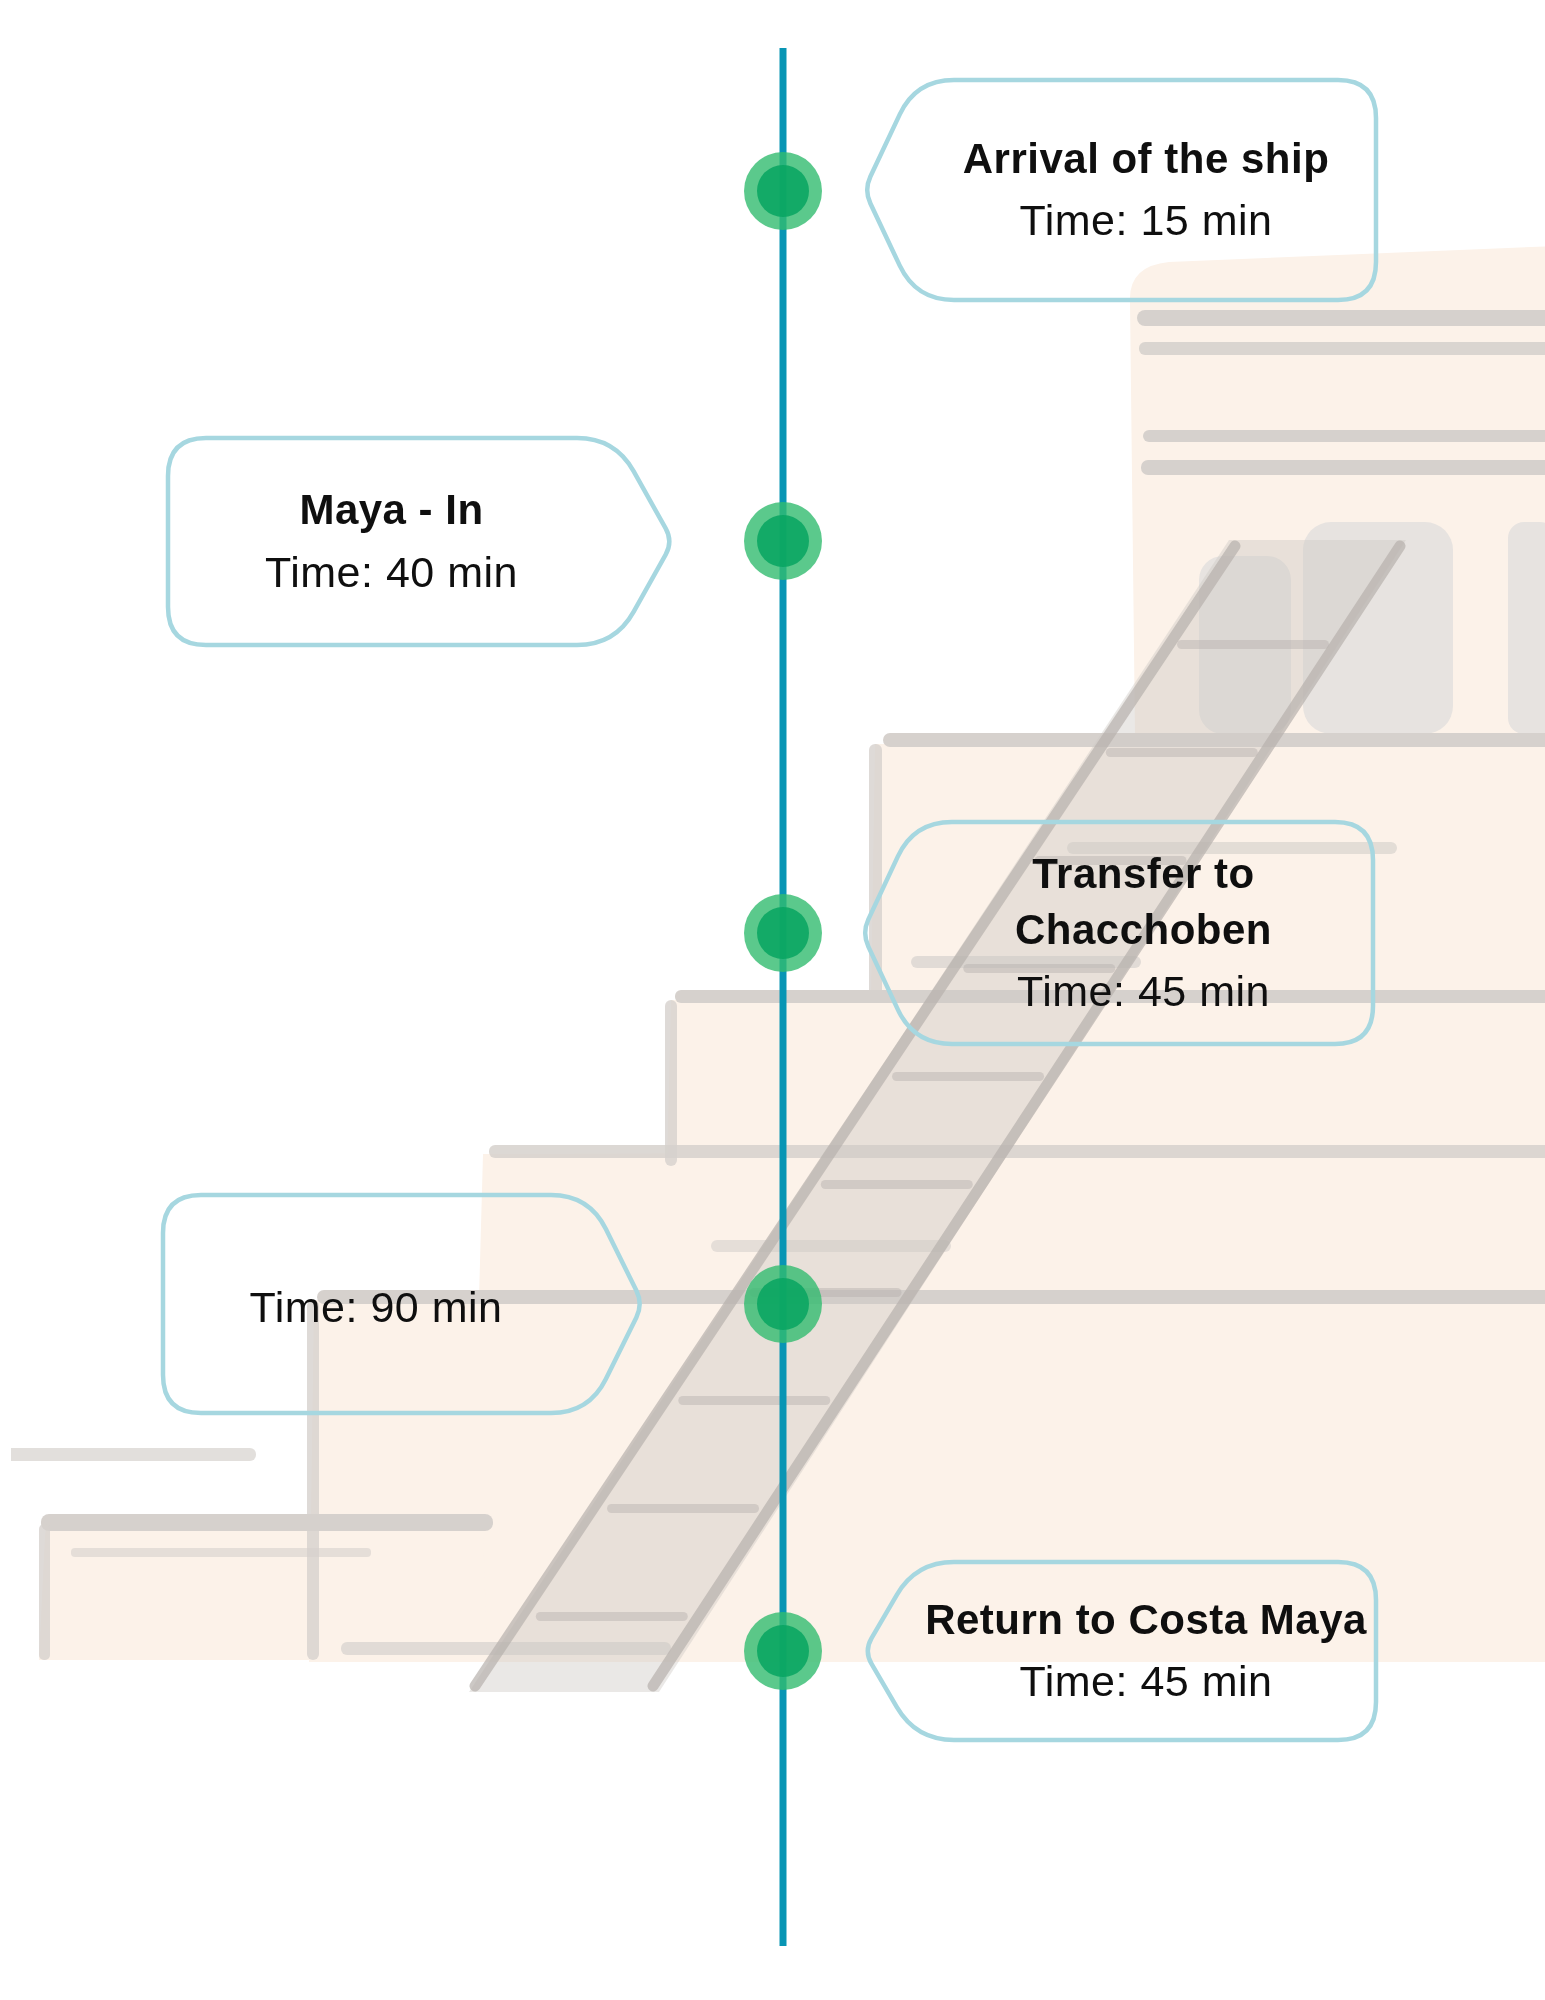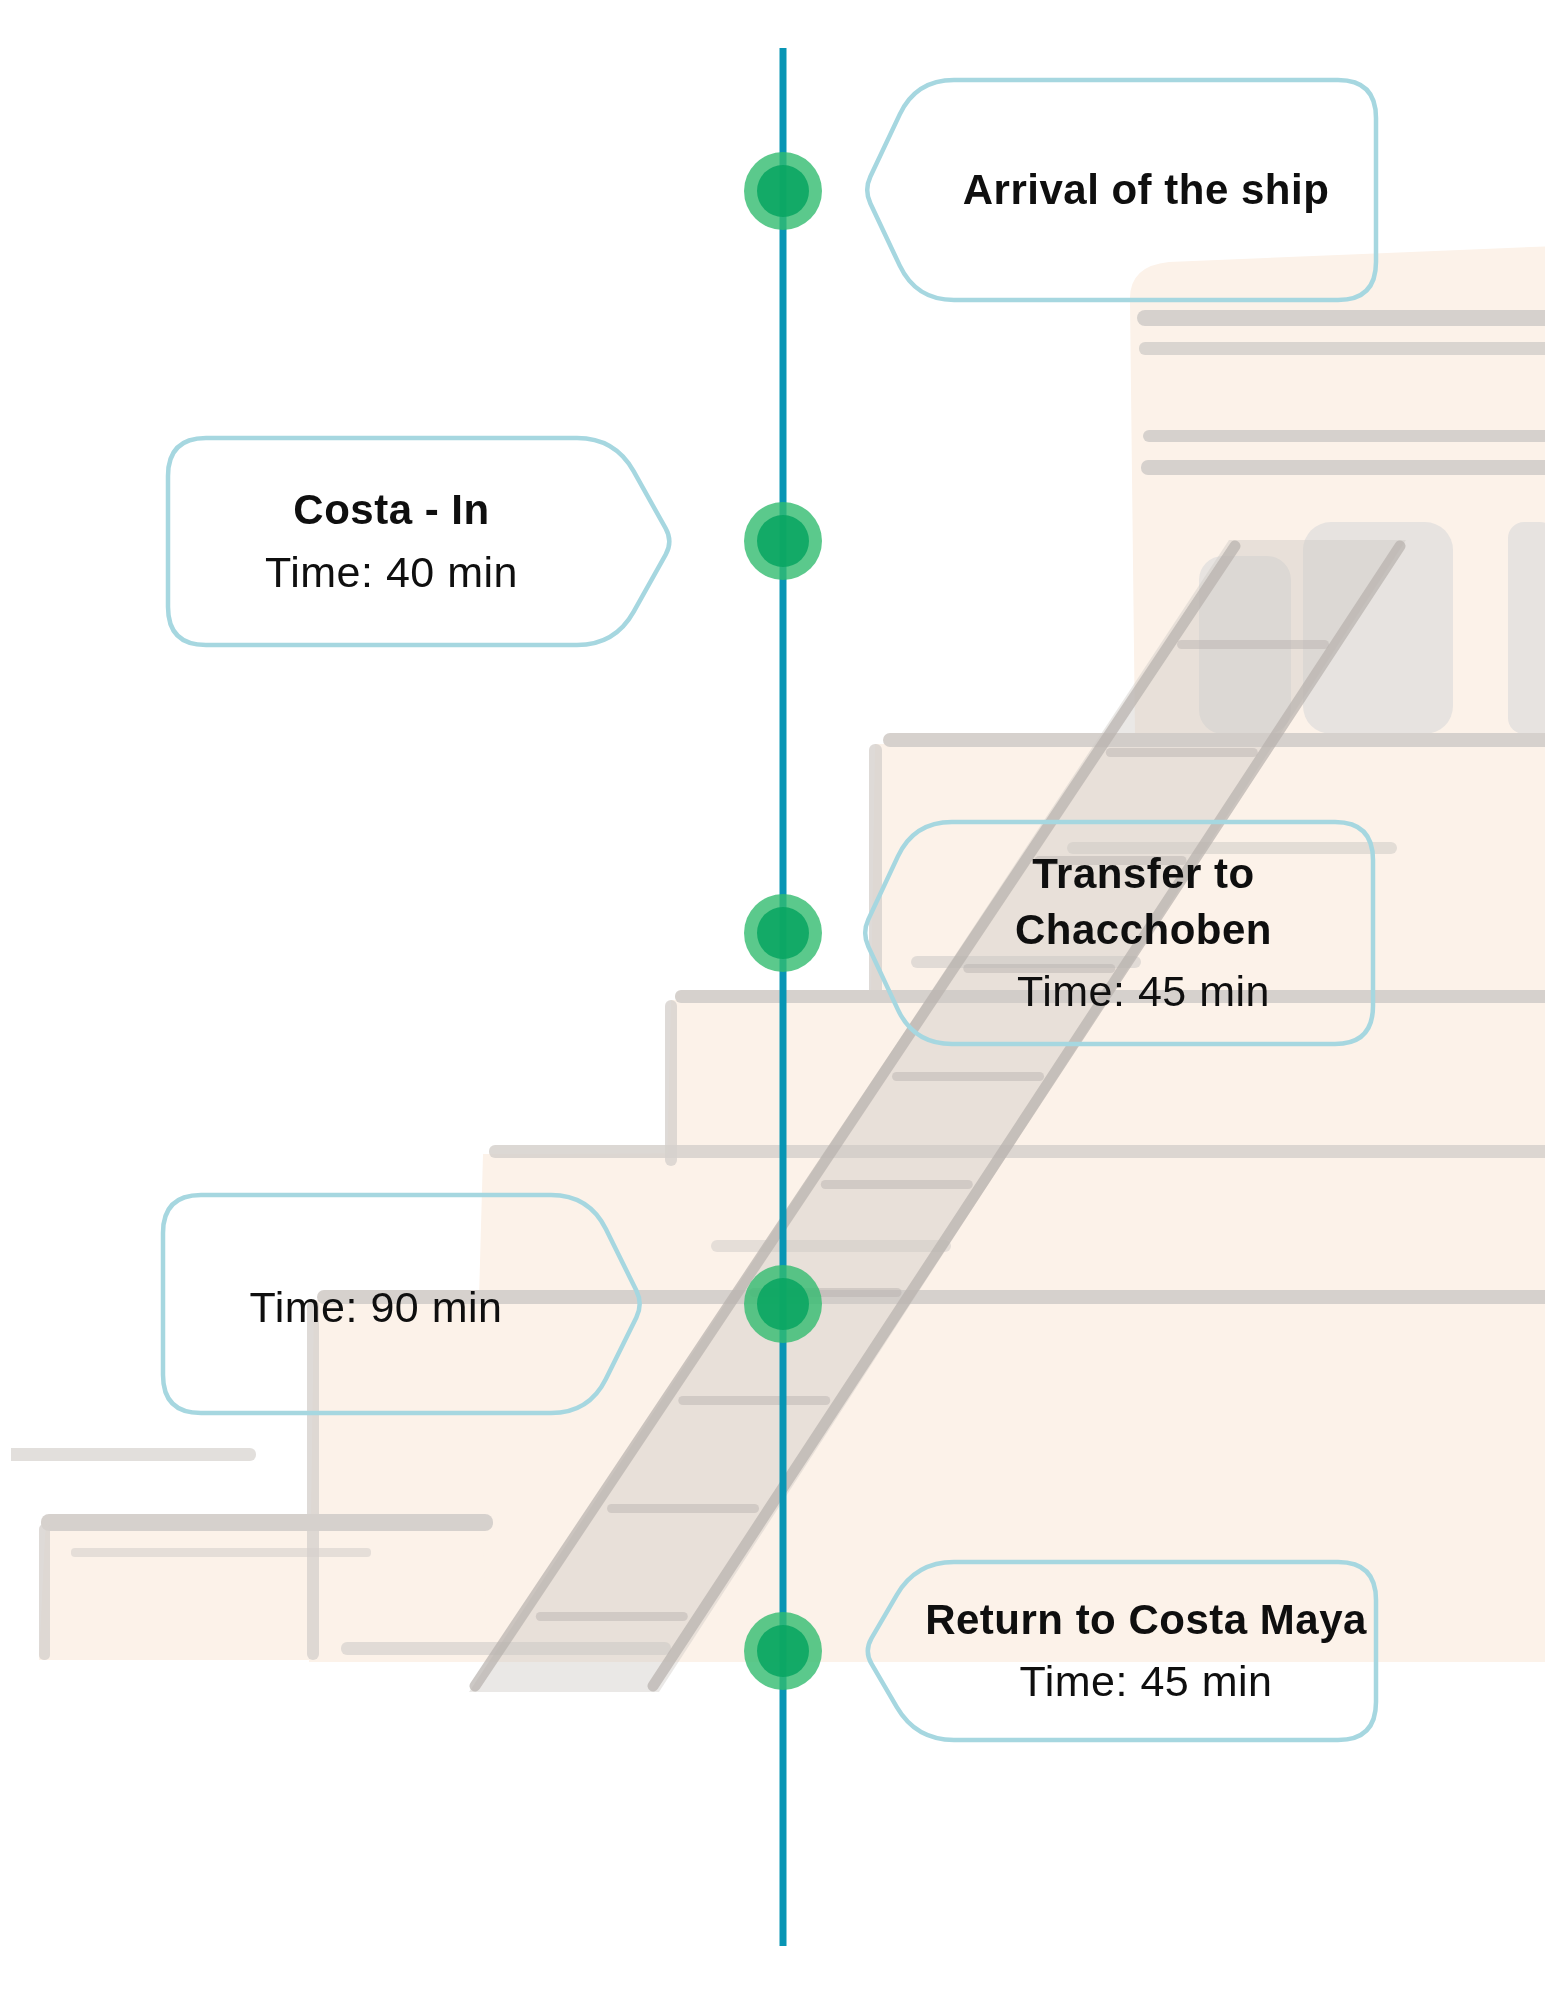--- a/index.html
+++ b/index.html
@@ -116,23 +116,24 @@
 
     <path id="bubble-1" class="bubble" d="M888.7595745580502,114.35474612720154 Q905,80 943,80 L1327,80 Q1365,80 1365,118 L1365,262 Q1365,300 1327,300 L943,300 Q905,300 888.7595745580502,265.64525387279843 L859.4106942534013,203.56108399757954 Q853,190 859.4106942534013,176.43891600242046 Z"></path>
     <path id="bubble-2" class="bubble" d="M157,476 Q157,438 195,438 L566,438 Q604,438 622.57668018777,471.1497655074861 L654.6670999258803,528.414566247045 Q662,541.5 654.6670999258803,554.585433752955 L622.57668018777,611.8502344925139 Q604,645 566,645 L195,645 Q157,645 157,607 Z"></path>
     <path id="bubble-3" class="bubble" d="M886.8794557549875,856.4111617537768 Q903,822 941,822 L1324,822 Q1362,822 1362,860 L1362,1006 Q1362,1044 1324,1044 L941,1044 Q903,1044 886.8794557549875,1009.5888382462232 L857.3633727282944,946.5833533238592 Q851,933 857.3633727282944,919.4166466761408 Z"></path>
     <path id="bubble-4" class="bubble" d="M152,1233 Q152,1195 190,1195 L540,1195 Q578,1195 594.8690458847751,1229.0504815081572 L625.3411660981151,1290.5590204573064 Q632,1304 625.3411660981151,1317.4409795426936 L594.8690458847751,1378.9495184918428 Q578,1413 540,1413 L190,1413 Q152,1413 152,1375 Z"></path>
     <path id="bubble-5" class="bubble" d="M885.8299841971283,1594.810219354915 Q905,1562 943,1562 L1327,1562 Q1365,1562 1365,1600 L1365,1702 Q1365,1740 1327,1740 L943,1740 Q905,1740 885.8299841971283,1707.189780645085 L860.5671115011336,1663.9514023769402 Q853,1651 860.5671115011336,1638.0485976230598 Z"></path>
   </svg>
 
   <div class="bubble-text b1">
     <div class="title">Arrival of the ship</div>
+    <div class="time">Time: 15 min</div>
   </div>
   <div class="bubble-text b2">
-    <div class="title">Costa - In</div>
+    <div class="title">Maya - In</div>
     <div class="time">Time: 40 min</div>
   </div>
   <div class="bubble-text b3">
     <div class="title">Transfer to
 Chacchoben</div>
     <div class="time">Time: 45 min</div>
   </div>
   <div class="bubble-text b4">
     <div class="time">Time: 90 min</div>
   </div>

